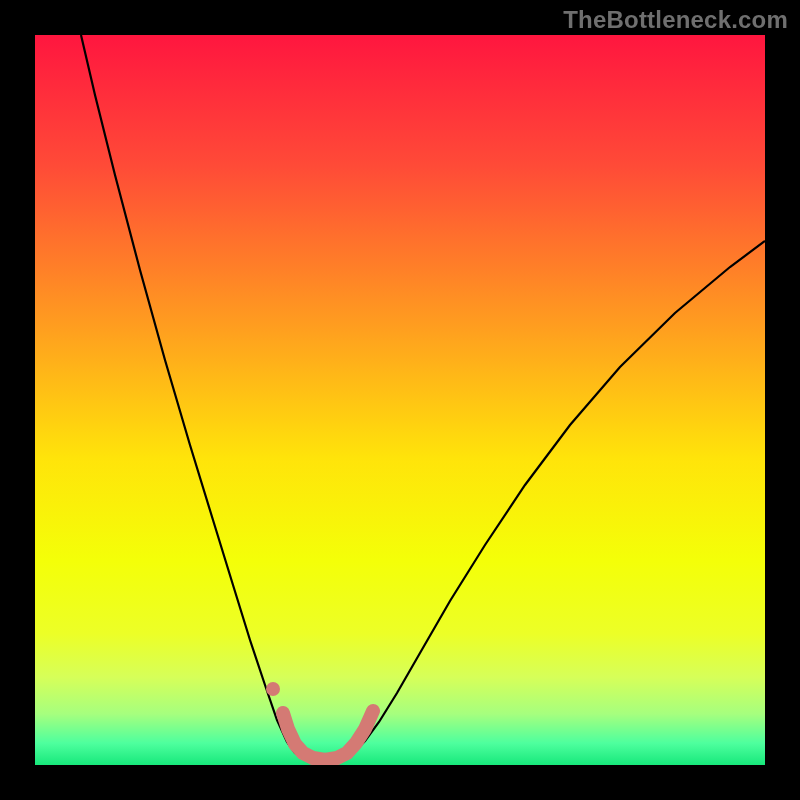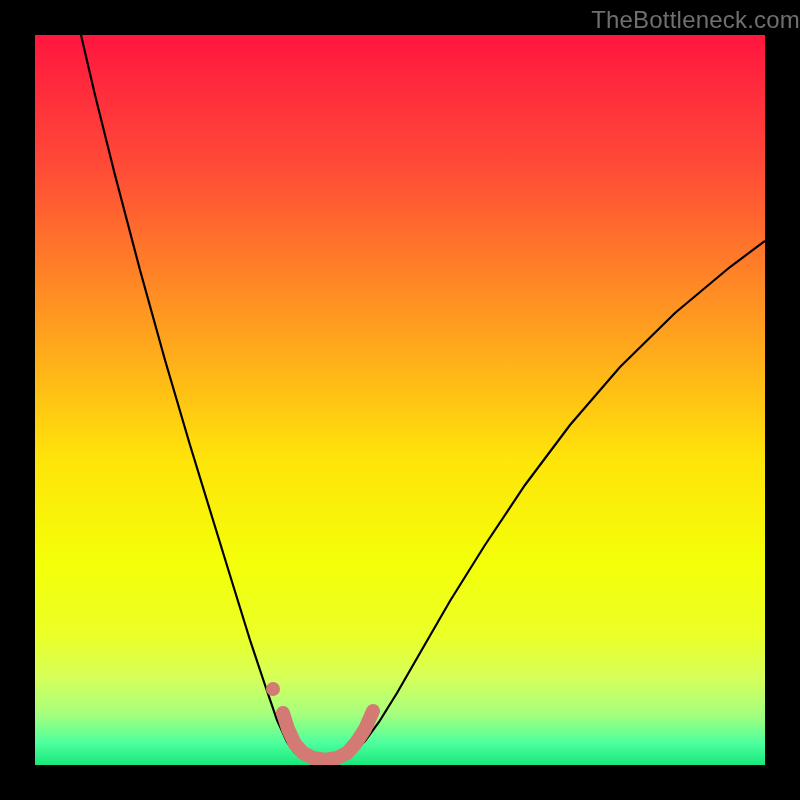--- a/index.html
+++ b/index.html
@@ -23,24 +23,24 @@
     position: absolute;
     top: 35px;
     left: 35px;
     width: 730px;
     height: 730px;
     overflow: hidden;
   }
   .watermark {
     position: absolute;
     top: 6px;
-    right: 0;
+    right: 12px;
     color: #6f6f6f;
     font-size: 24px;
-    font-weight: 400;
+    font-weight: 700;
     letter-spacing: 0.2px;
     z-index: 50;
   }
   svg {
     display: block;
   }
 </style>
 </head>
 <body>
 

